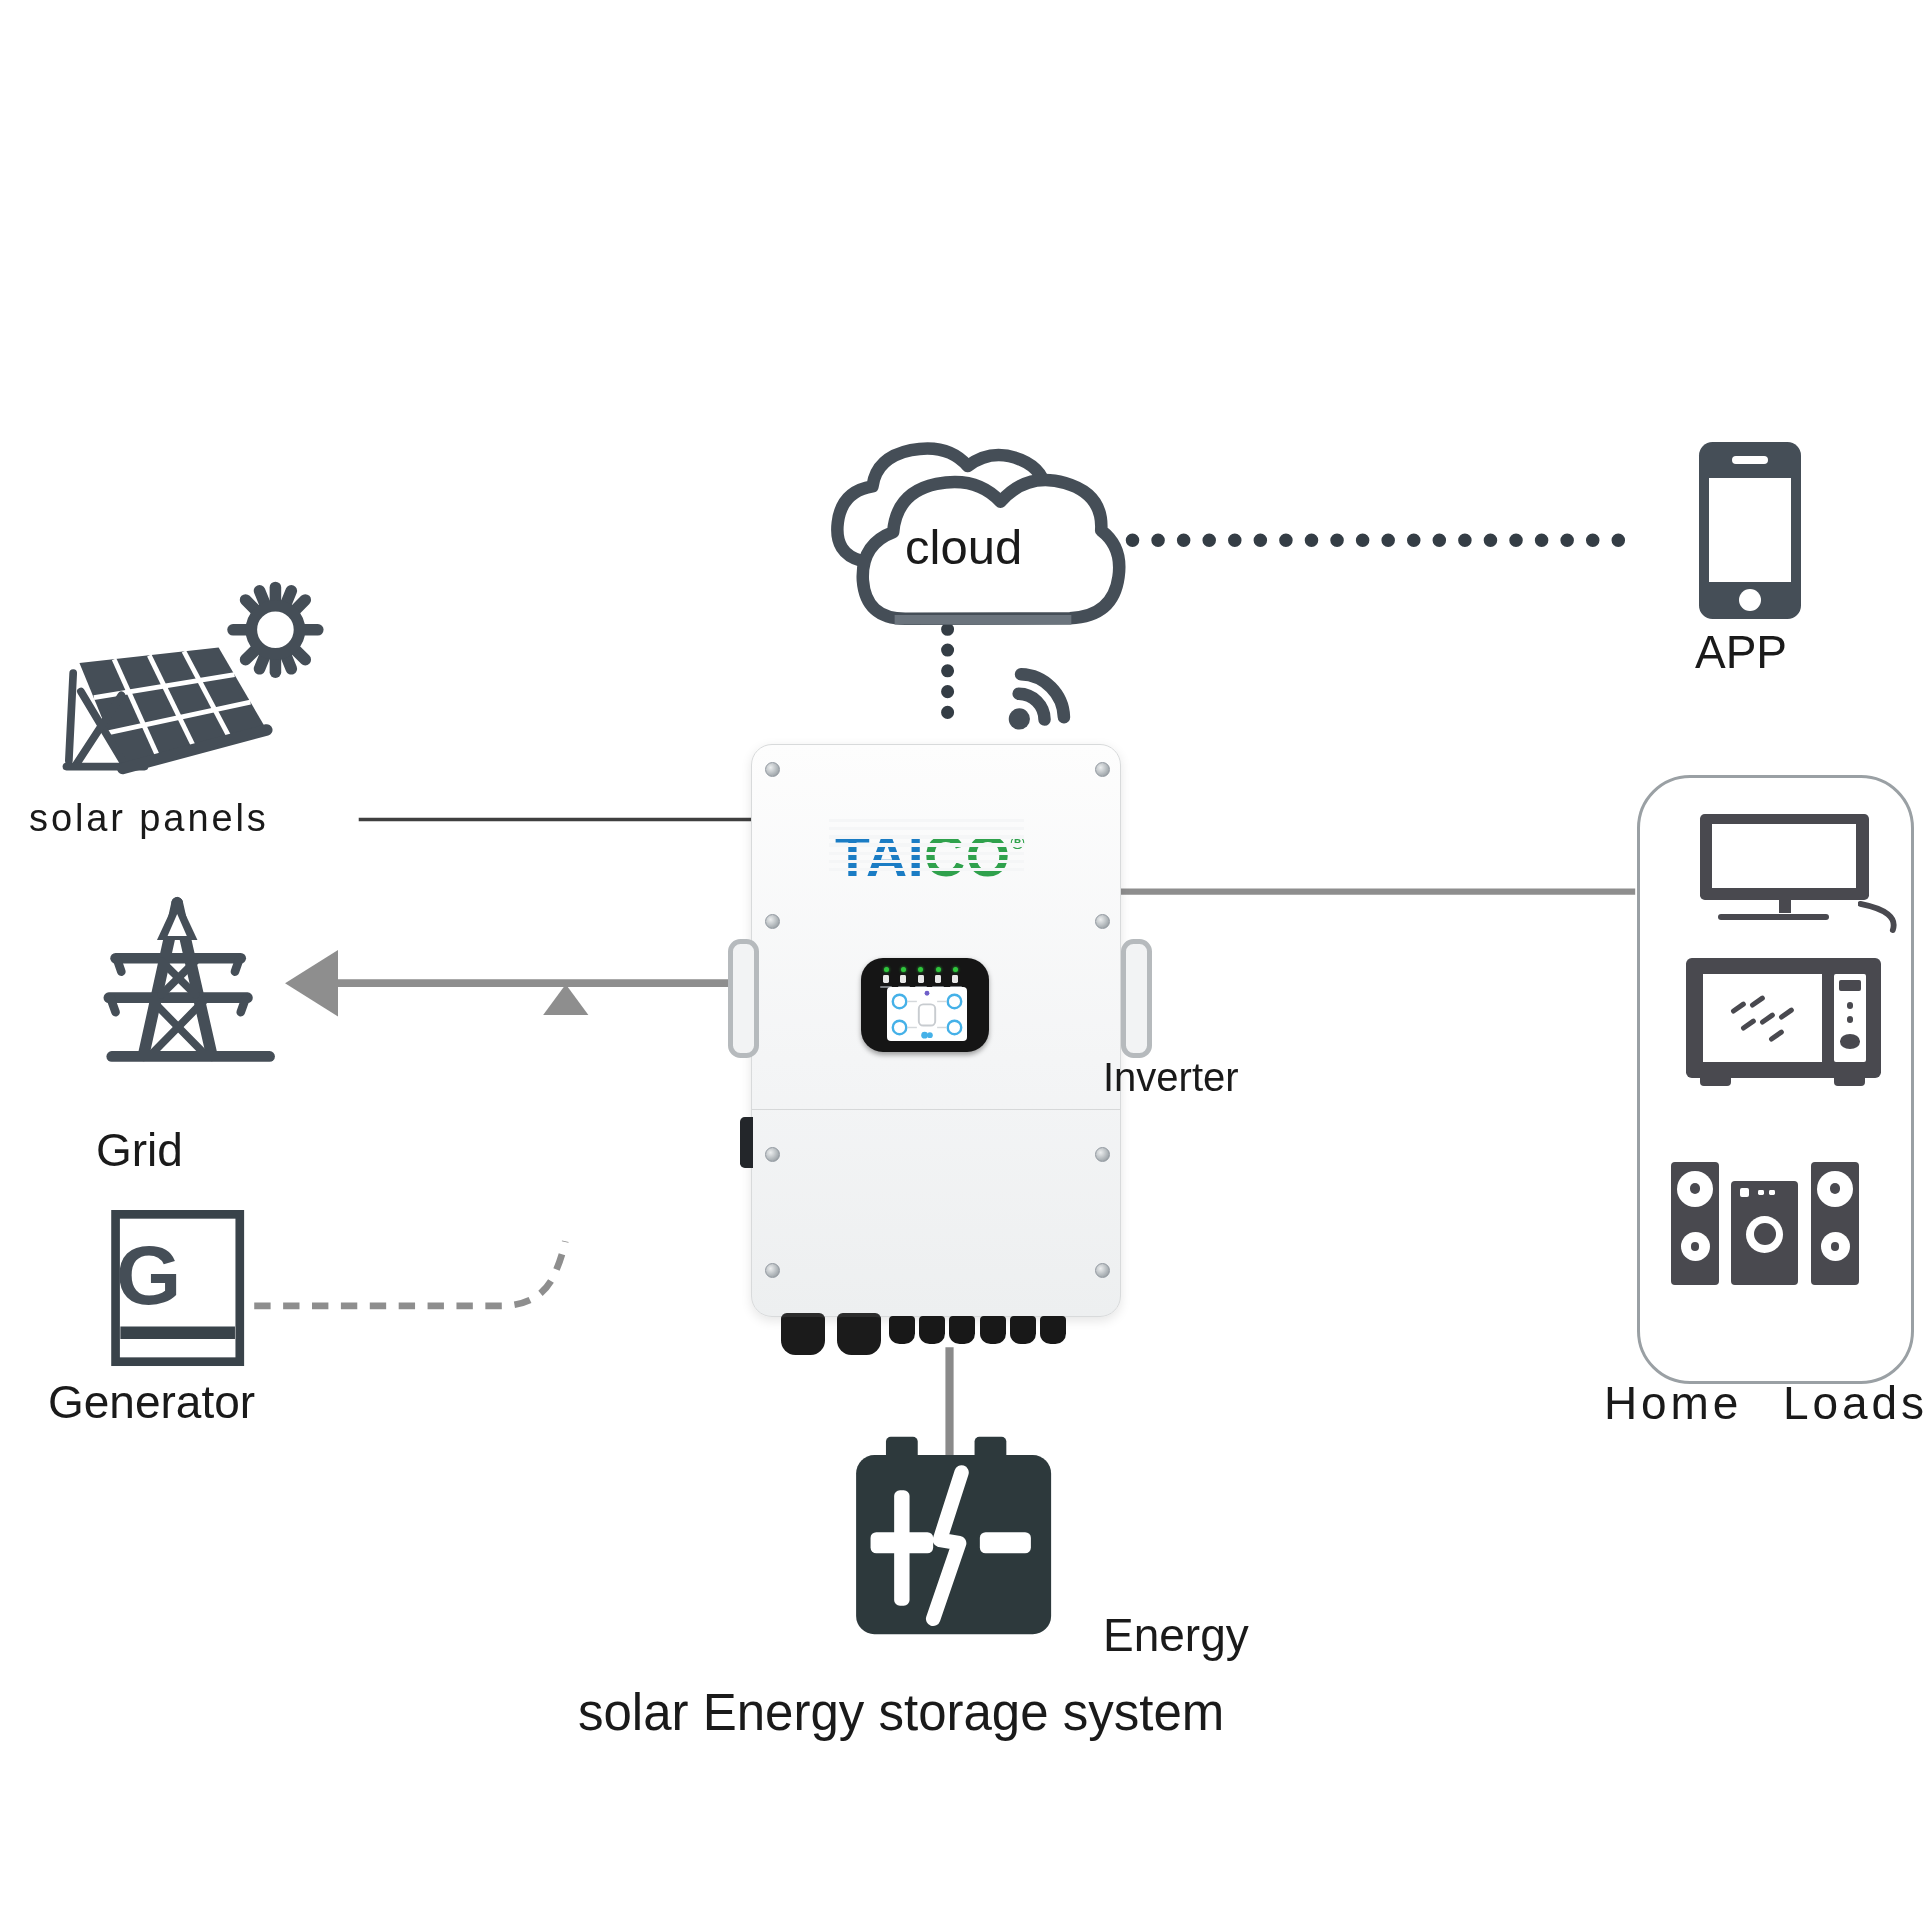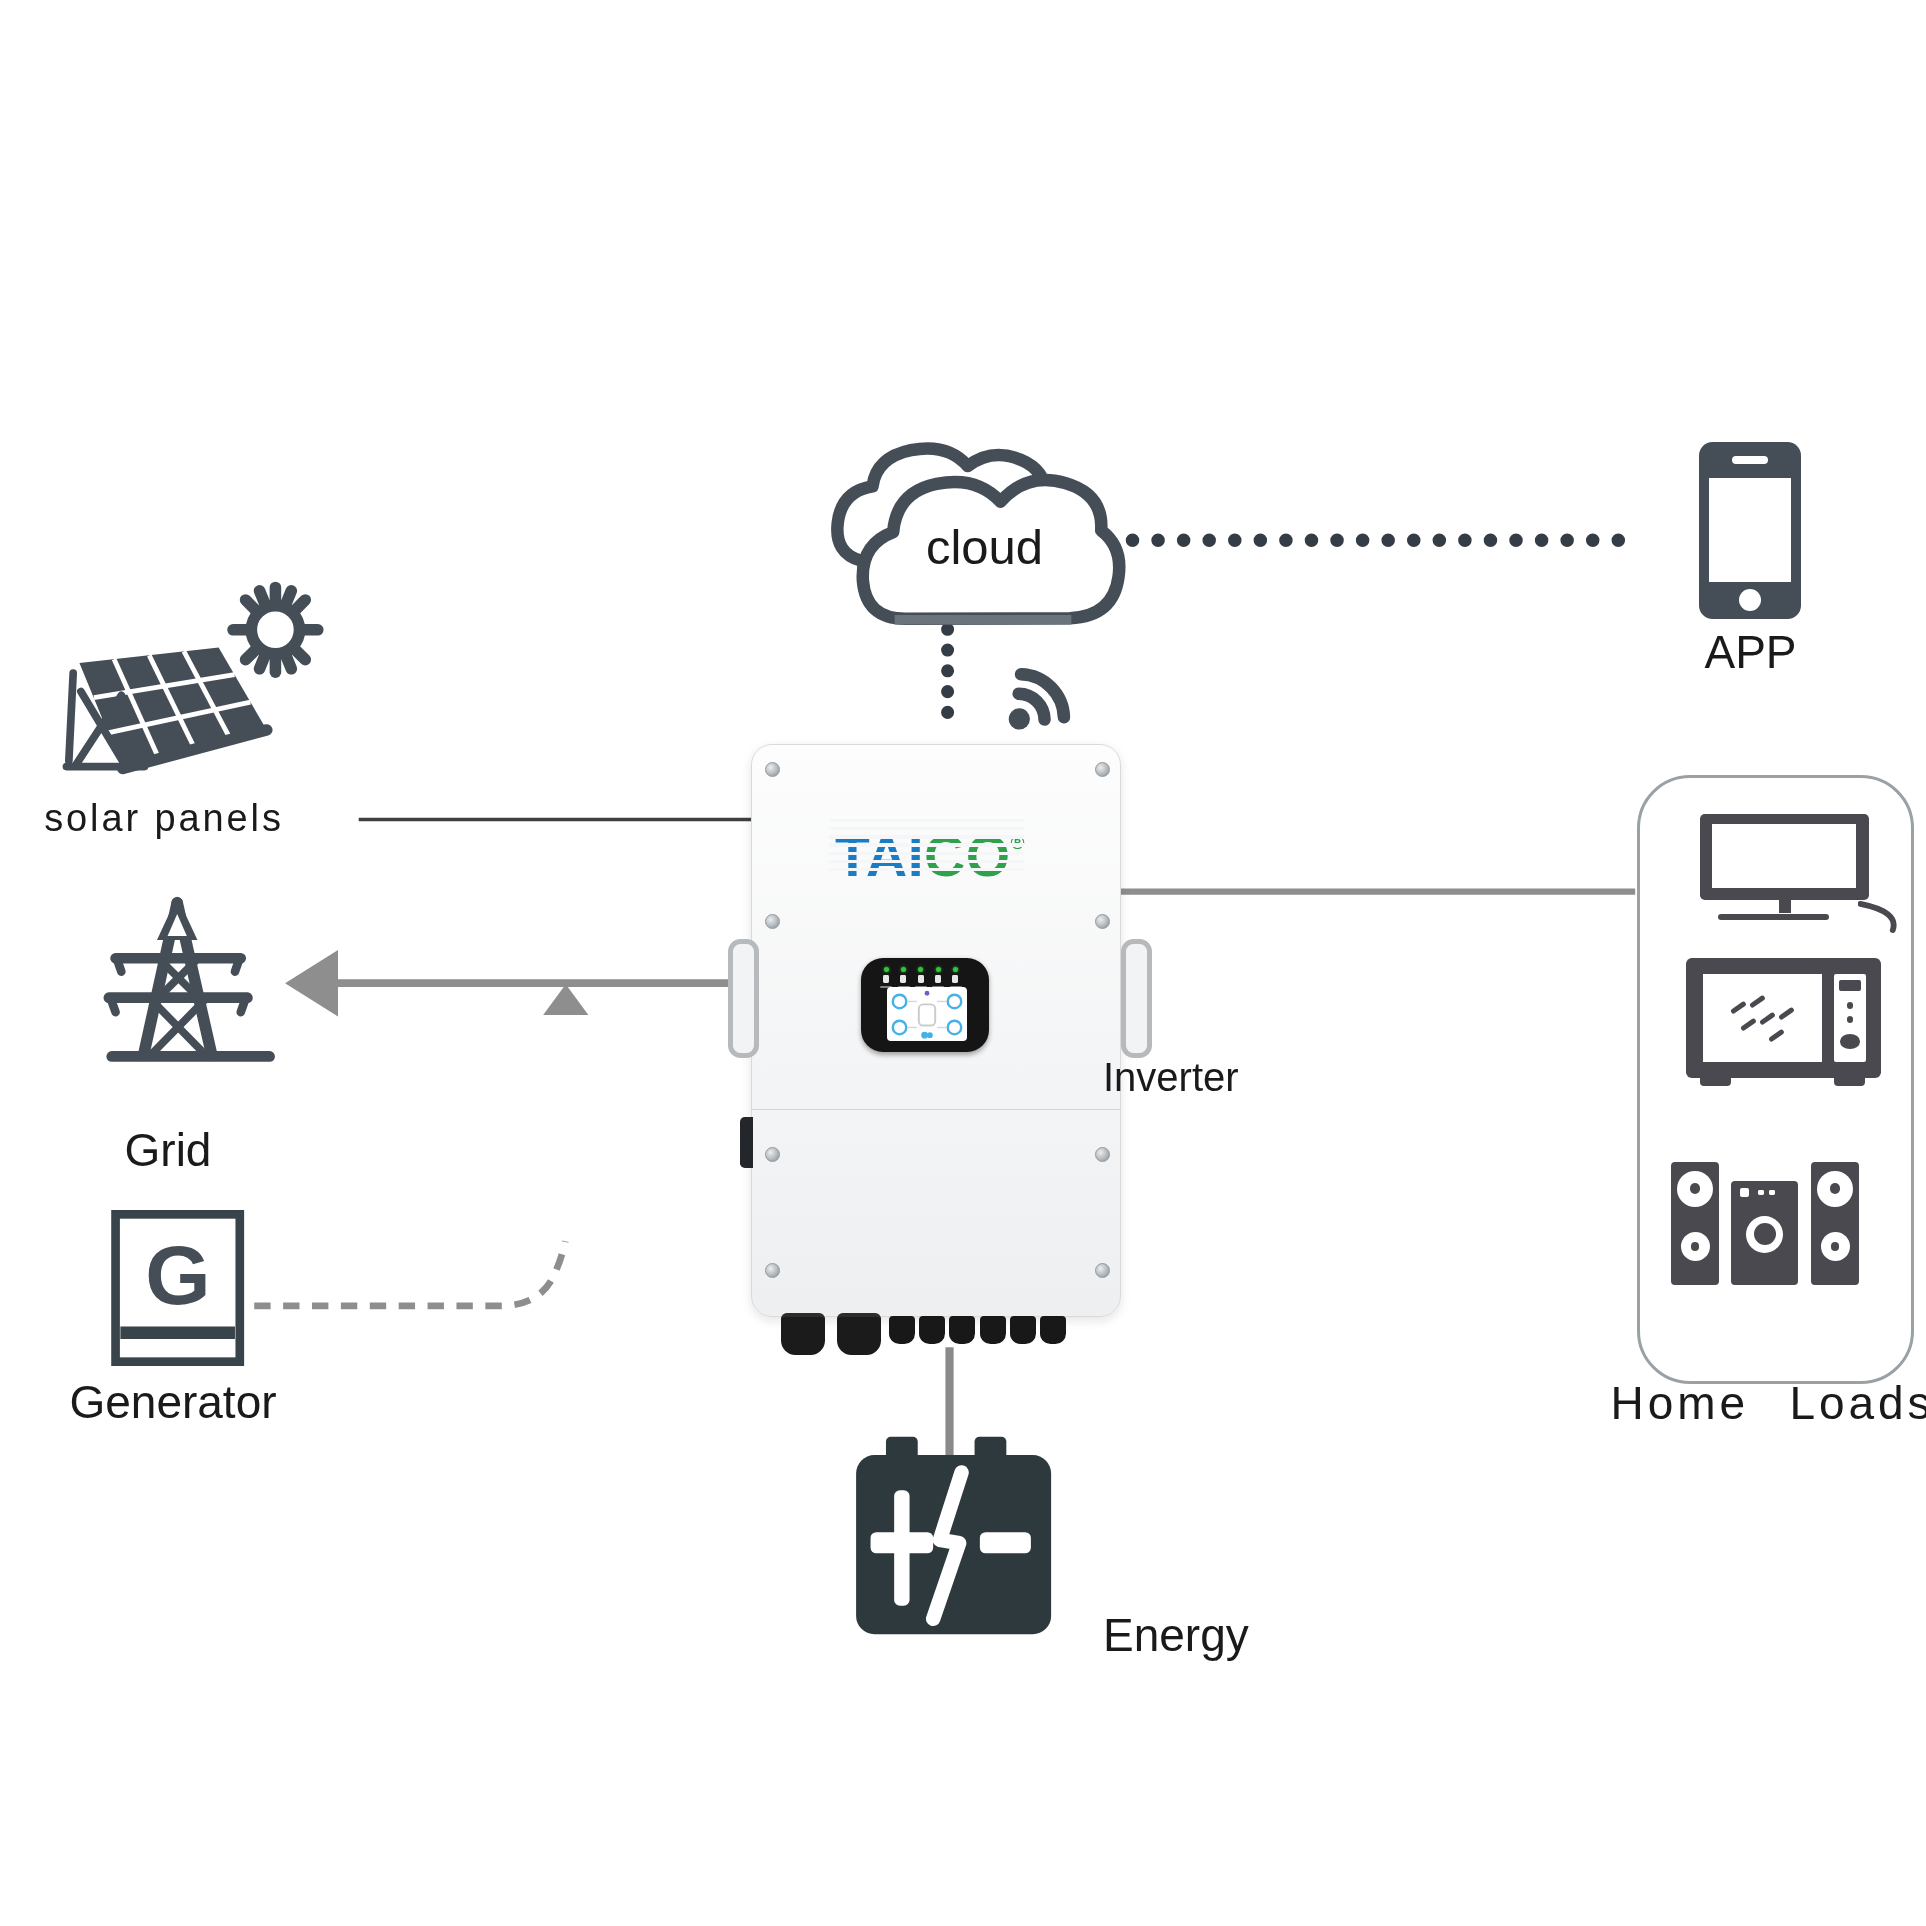--- a/index.html
+++ b/index.html
@@ -8,21 +8,21 @@
     --screen_blue:#45b1e8; --battery_dark:#2d393c; --loads_dark:#49494f;
     --text:#1a1a1a; --inverter_face:#f5f6f7;
   }
   html,body{margin:0;padding:0;background:#fff;}
   .canvas{position:relative;width:1926px;height:1926px;background:#ffffff;
           font-family:"Liberation Sans",sans-serif;overflow:hidden;}
   .abs{position:absolute;}
   svg.layer{position:absolute;left:0;top:0;width:1926px;height:1926px;}
   .lbl{position:absolute;color:var(--text);font-size:46px;line-height:1.15;
        white-space:nowrap;}
-  .center{text-align:center;}
+  .center{}
 
   
   .inverter-body{position:absolute;left:751px;top:744px;width:368px;height:571px;
      background:linear-gradient(180deg,#fdfdfd 0%,#f4f5f6 55%,#edeff0 100%);
      border:1px solid #d8dadb;border-radius:21px;
      box-shadow:0 3.9px 10.6px rgba(0,0,0,0.10);}
   .seam{position:absolute;left:0;right:0;height:1.4px;background:#d6d8d9;}
   .screw{position:absolute;width:13px;height:13px;border-radius:50%;
      background:radial-gradient(circle at 35% 35%,#eceeef,#aeb4b8 60%,#878d92);
      border:1px solid #9299a0;}
@@ -336,15 +336,16 @@
 
   <div class="lbl center" style="left:48px;top:1376px;width:250px;">Generator</div>
 
   <div class="lbl" style="left:1103px;top:1054px;font-size:40px;">Inverter</div>
 
 
   <div class="lbl" style="left:1103px;top:1609px;">Energy</div>
 
   <div class="lbl center" style="left:1604px;top:1377px;width:337px;letter-spacing:3.9px;word-spacing:24px;">Home Loads</div>
 
+  <div class="lbl center" style="left:578px;top:1684px;width:751px;font-size:51px;font-weight:500;">solar Energy storage system</div>
 
 </div>
 
 
 </body></html>

